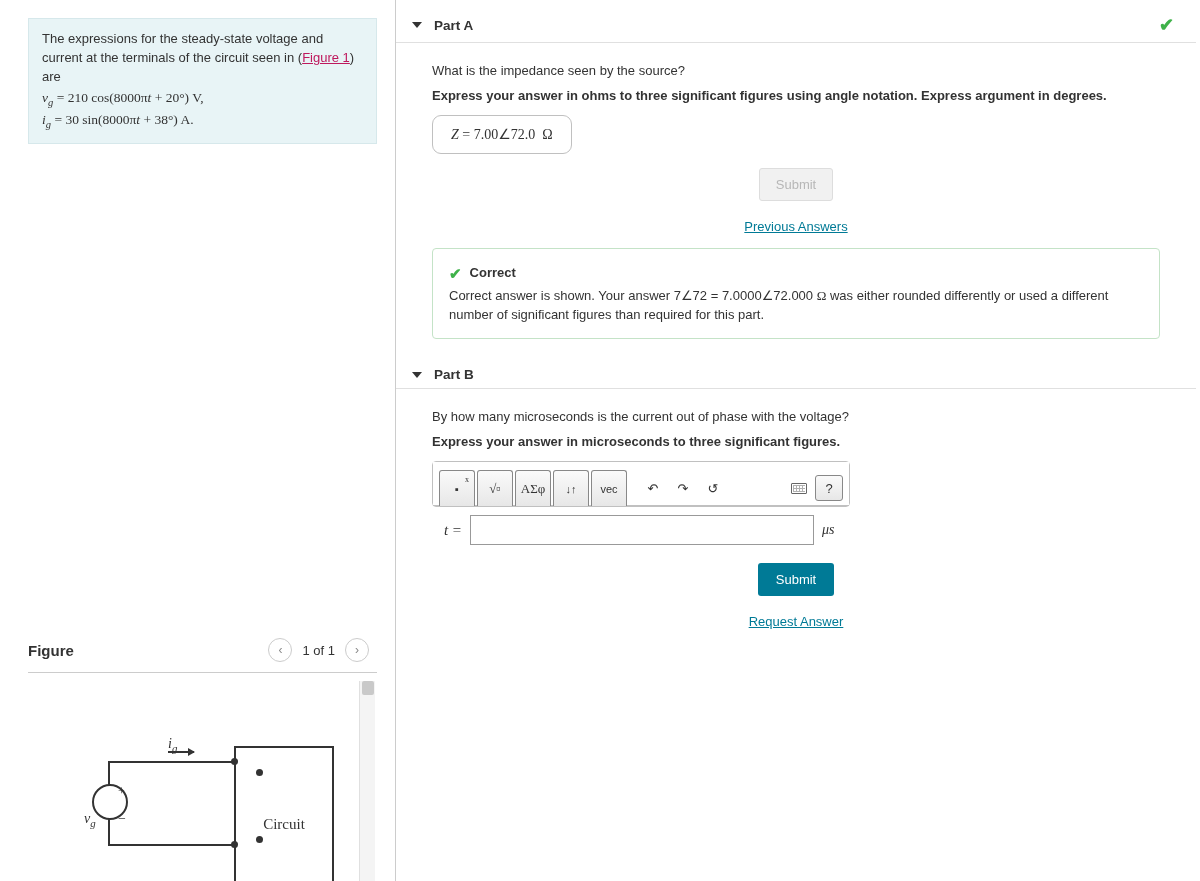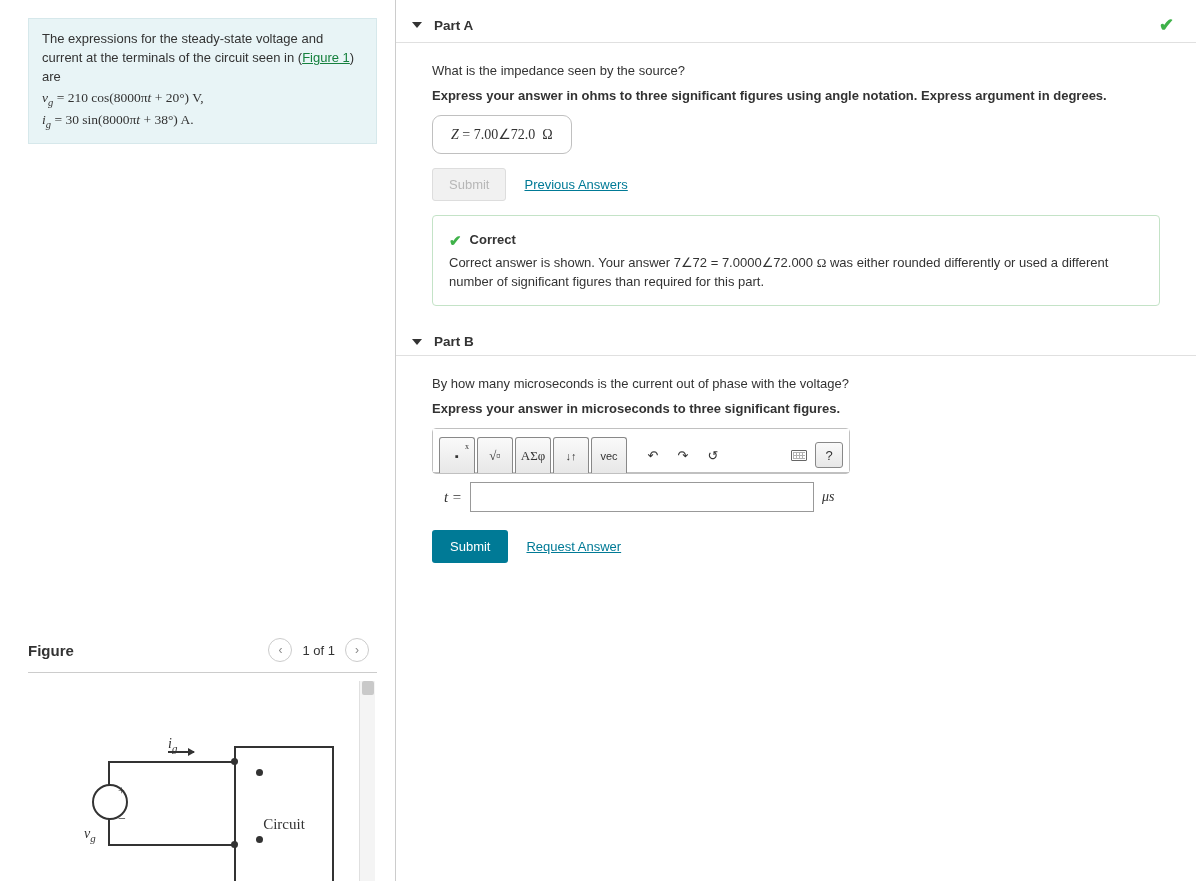--- a/index.html
+++ b/index.html
@@ -1,21 +1,21 @@
 <!DOCTYPE html>
 <html><head>
 <meta charset="utf-8">
 <style>
   * { box-sizing: border-box; margin: 0; padding: 0; }
   body { font-family: Arial, Helvetica, sans-serif; font-size: 13px; color: #333; background: #fff; }
   .layout { display: flex; width: 1200px; height: 881px; }
 
   .left-col { width: 395px; padding: 18px 18px 0 28px; display: flex; flex-direction: column; }
   .problem-box { background: #e8f4f6; border: 1px solid #d6e8eb; padding: 11px 13px; line-height: 1.45; color: #333; }
-  .problem-box a { color: #15803d; text-decoration: underline; }
+  .problem-box a { color: #be185d; text-decoration: underline; }
   .ital { font-style: italic; font-family: 'Times New Roman', serif; }
   .sub { font-size: 0.78em; vertical-align: sub; font-style: italic; }
   .eqline { font-family: 'Times New Roman', serif; font-size: 13.5px; padding-top: 1px; }
 
   .figure-section { margin-top: auto; }
   .figure-head { display: flex; align-items: center; justify-content: space-between; padding: 6px 0; }
   .figure-title { font-size: 15px; font-weight: bold; }
   .fig-nav { display: flex; align-items: center; gap: 4px; margin-right: 8px;}
   .circ-btn { width: 24px; height: 24px; border: 1px solid #ccc; border-radius: 50%; background: #fff; display:flex; align-items:center; justify-content:center; color:#888; font-size:12px; cursor:pointer;}
   .fig-count { font-size: 13px; padding: 0 6px; }
@@ -25,42 +25,42 @@
   .scroll-thumb{position:absolute;top:0;left:2px;width:12px;height:14px;background:#c9c9c9;border-radius:2px;}
 
   
   .circuit { font-family: 'Times New Roman', serif; }
   .circuit .box { position:absolute; left:206px; top:65px; width:100px; height:156px; border:2px solid #333; background:#fff; display:flex;align-items:center;justify-content:center; font-size:15px;}
   .circuit .wire-top{position:absolute; left:80px; top:80px; width:126px; height:2px; background:#333;}
   .circuit .wire-bot{position:absolute; left:80px; top:163px; width:126px; height:2px; background:#333;}
   .circuit .wire-left{position:absolute; left:80px; top:80px; width:2px; height:84px; background:#333;}
   .circuit .src-circle{position:absolute; left:64px; top:103px; width:36px; height:36px; border:2px solid #333; border-radius:50%; background:#fff;}
   .circuit .node{position:absolute;width:7px;height:7px;background:#333;border-radius:50%;}
-  .circuit .vg{position:absolute;left:56px;top:145px;font-size:14px;font-style:italic;}
+  .circuit .vg{position:absolute;left:56px;top:130px;font-size:14px;font-style:italic;}
   .circuit .ig{position:absolute;left:140px;top:55px;font-size:14px;font-style:italic;}
   .circuit .arrow{position:absolute;left:140px;top:70px;width:26px;height:2px;background:#333;}
   .circuit .arrow:after{content:'';position:absolute;right:-1px;top:-3px;border-left:7px solid #333;border-top:4px solid transparent;border-bottom:4px solid transparent;}
   .circuit .plus{position:absolute;left:90px;top:103px;font-size:12px;}
   .circuit .minus{position:absolute;left:90px;top:130px;font-size:14px;}
 
 
   .right-col { flex: 1; border-left: 1px solid #ccc; padding: 8px 4px 0 0; }
   .part-header { display:flex; align-items:center; padding: 6px 16px; border-bottom:1px solid #e0e0e0; background:#fff;}
   .caret { margin-right: 12px; width:0;height:0;border-left:5px solid transparent;border-right:5px solid transparent;border-top:6px solid #333; cursor:pointer;}
   .part-title { font-weight:bold; font-size:13.5px; }
   .status-check-big { color:#3fb24a; font-size:18px; margin-left:auto; margin-right:6px; font-weight:bold;}
 
   .part-body { padding: 20px 36px 22px; }
   .q-text { margin-bottom: 10px; }
   .q-instr { font-weight: bold; margin-bottom: 12px; }
 
   .answer-box { display:inline-block; border:1px solid #c0c0c0; border-radius:9px; padding: 10px 18px; font-family: 'Times New Roman', serif; font-size:14px; margin-bottom: 14px;}
   .angle{font-family:Arial;}
 
-  .btn-row { display:flex; align-items:center; gap: 18px; margin-bottom: 14px;}
+  .btn-row { display:flex; align-items:center; gap: 18px; margin-bottom: 14px; flex-direction: column;}
   .btn-submit-disabled { background:#f1f1f1; border:1px solid #ddd; color:#b7b7b7; padding: 8px 16px; border-radius:3px; font-size:13px;}
   .btn-submit { background:#007a96; color:#fff; border:none; padding: 9px 18px; border-radius:3px; font-size:13px; cursor:pointer;}
   .link-a { color:#007a96; text-decoration:underline; font-size:13px; cursor:pointer; }
 
   .feedback-box { border:1px solid #c4e3c7; background:#fff; border-radius:4px; padding: 14px 16px; position:relative; font-size:13px; line-height:1.45;}
   .feedback-head{ display:flex; align-items:center; gap:8px; font-weight:bold; margin-bottom:2px;}
   .check-ic{color:#3fb24a; font-size:15px; font-weight:bold;}
   .ohm{font-family:'Times New Roman',serif;}
 
   .input-toolbar-wrap{ border:1px solid #c0c0c0; border-radius:4px; width:418px; background:#fff; margin: 10px 0 8px;}

